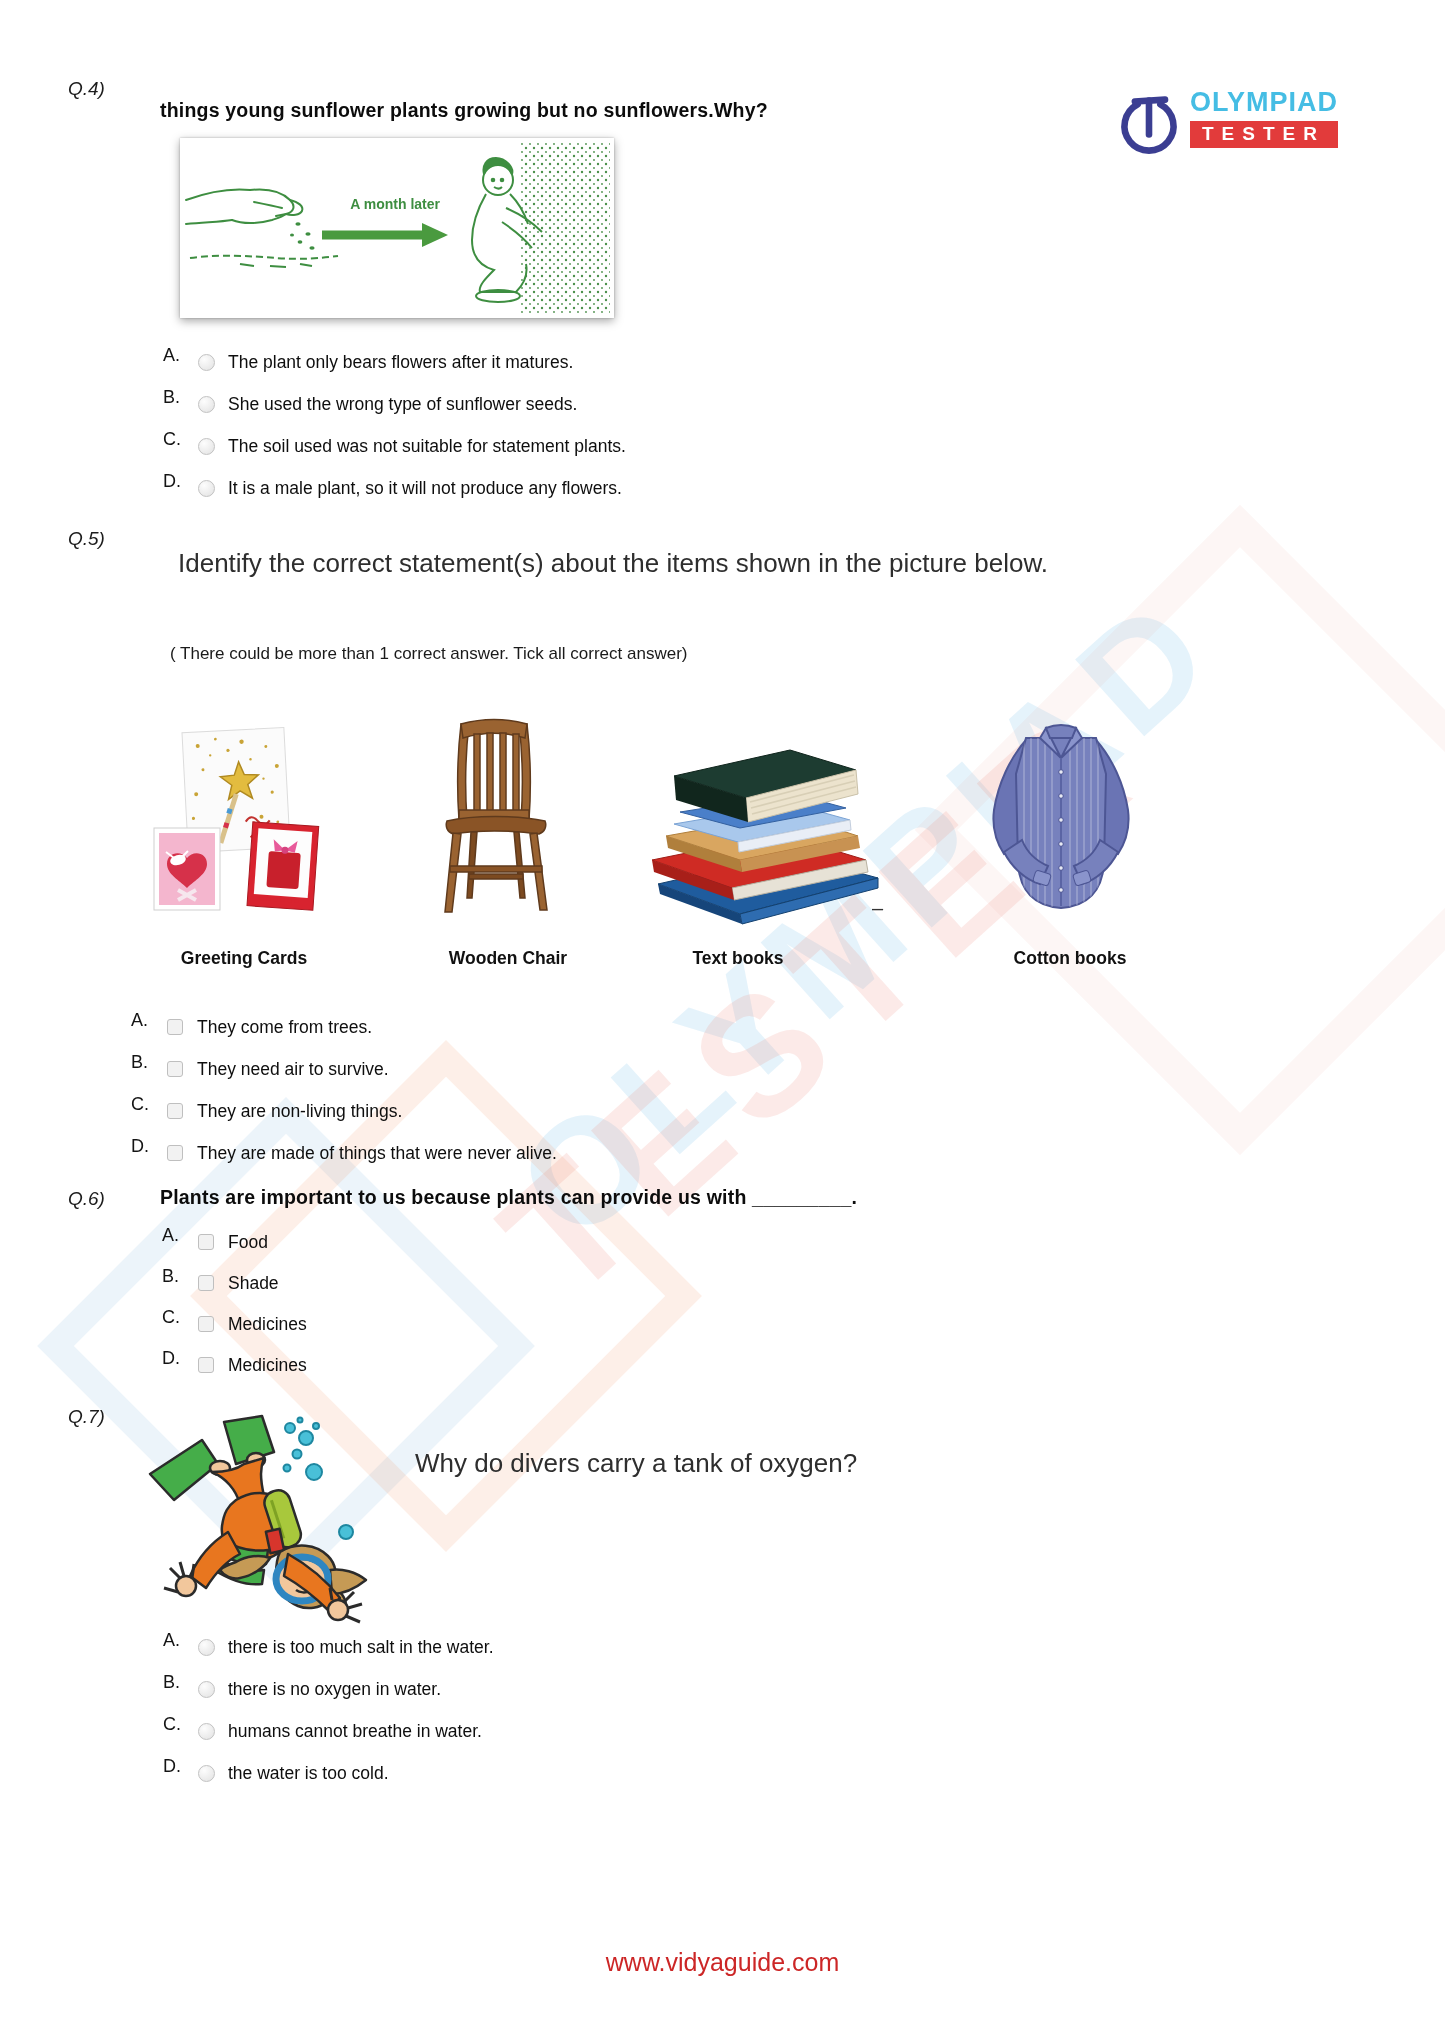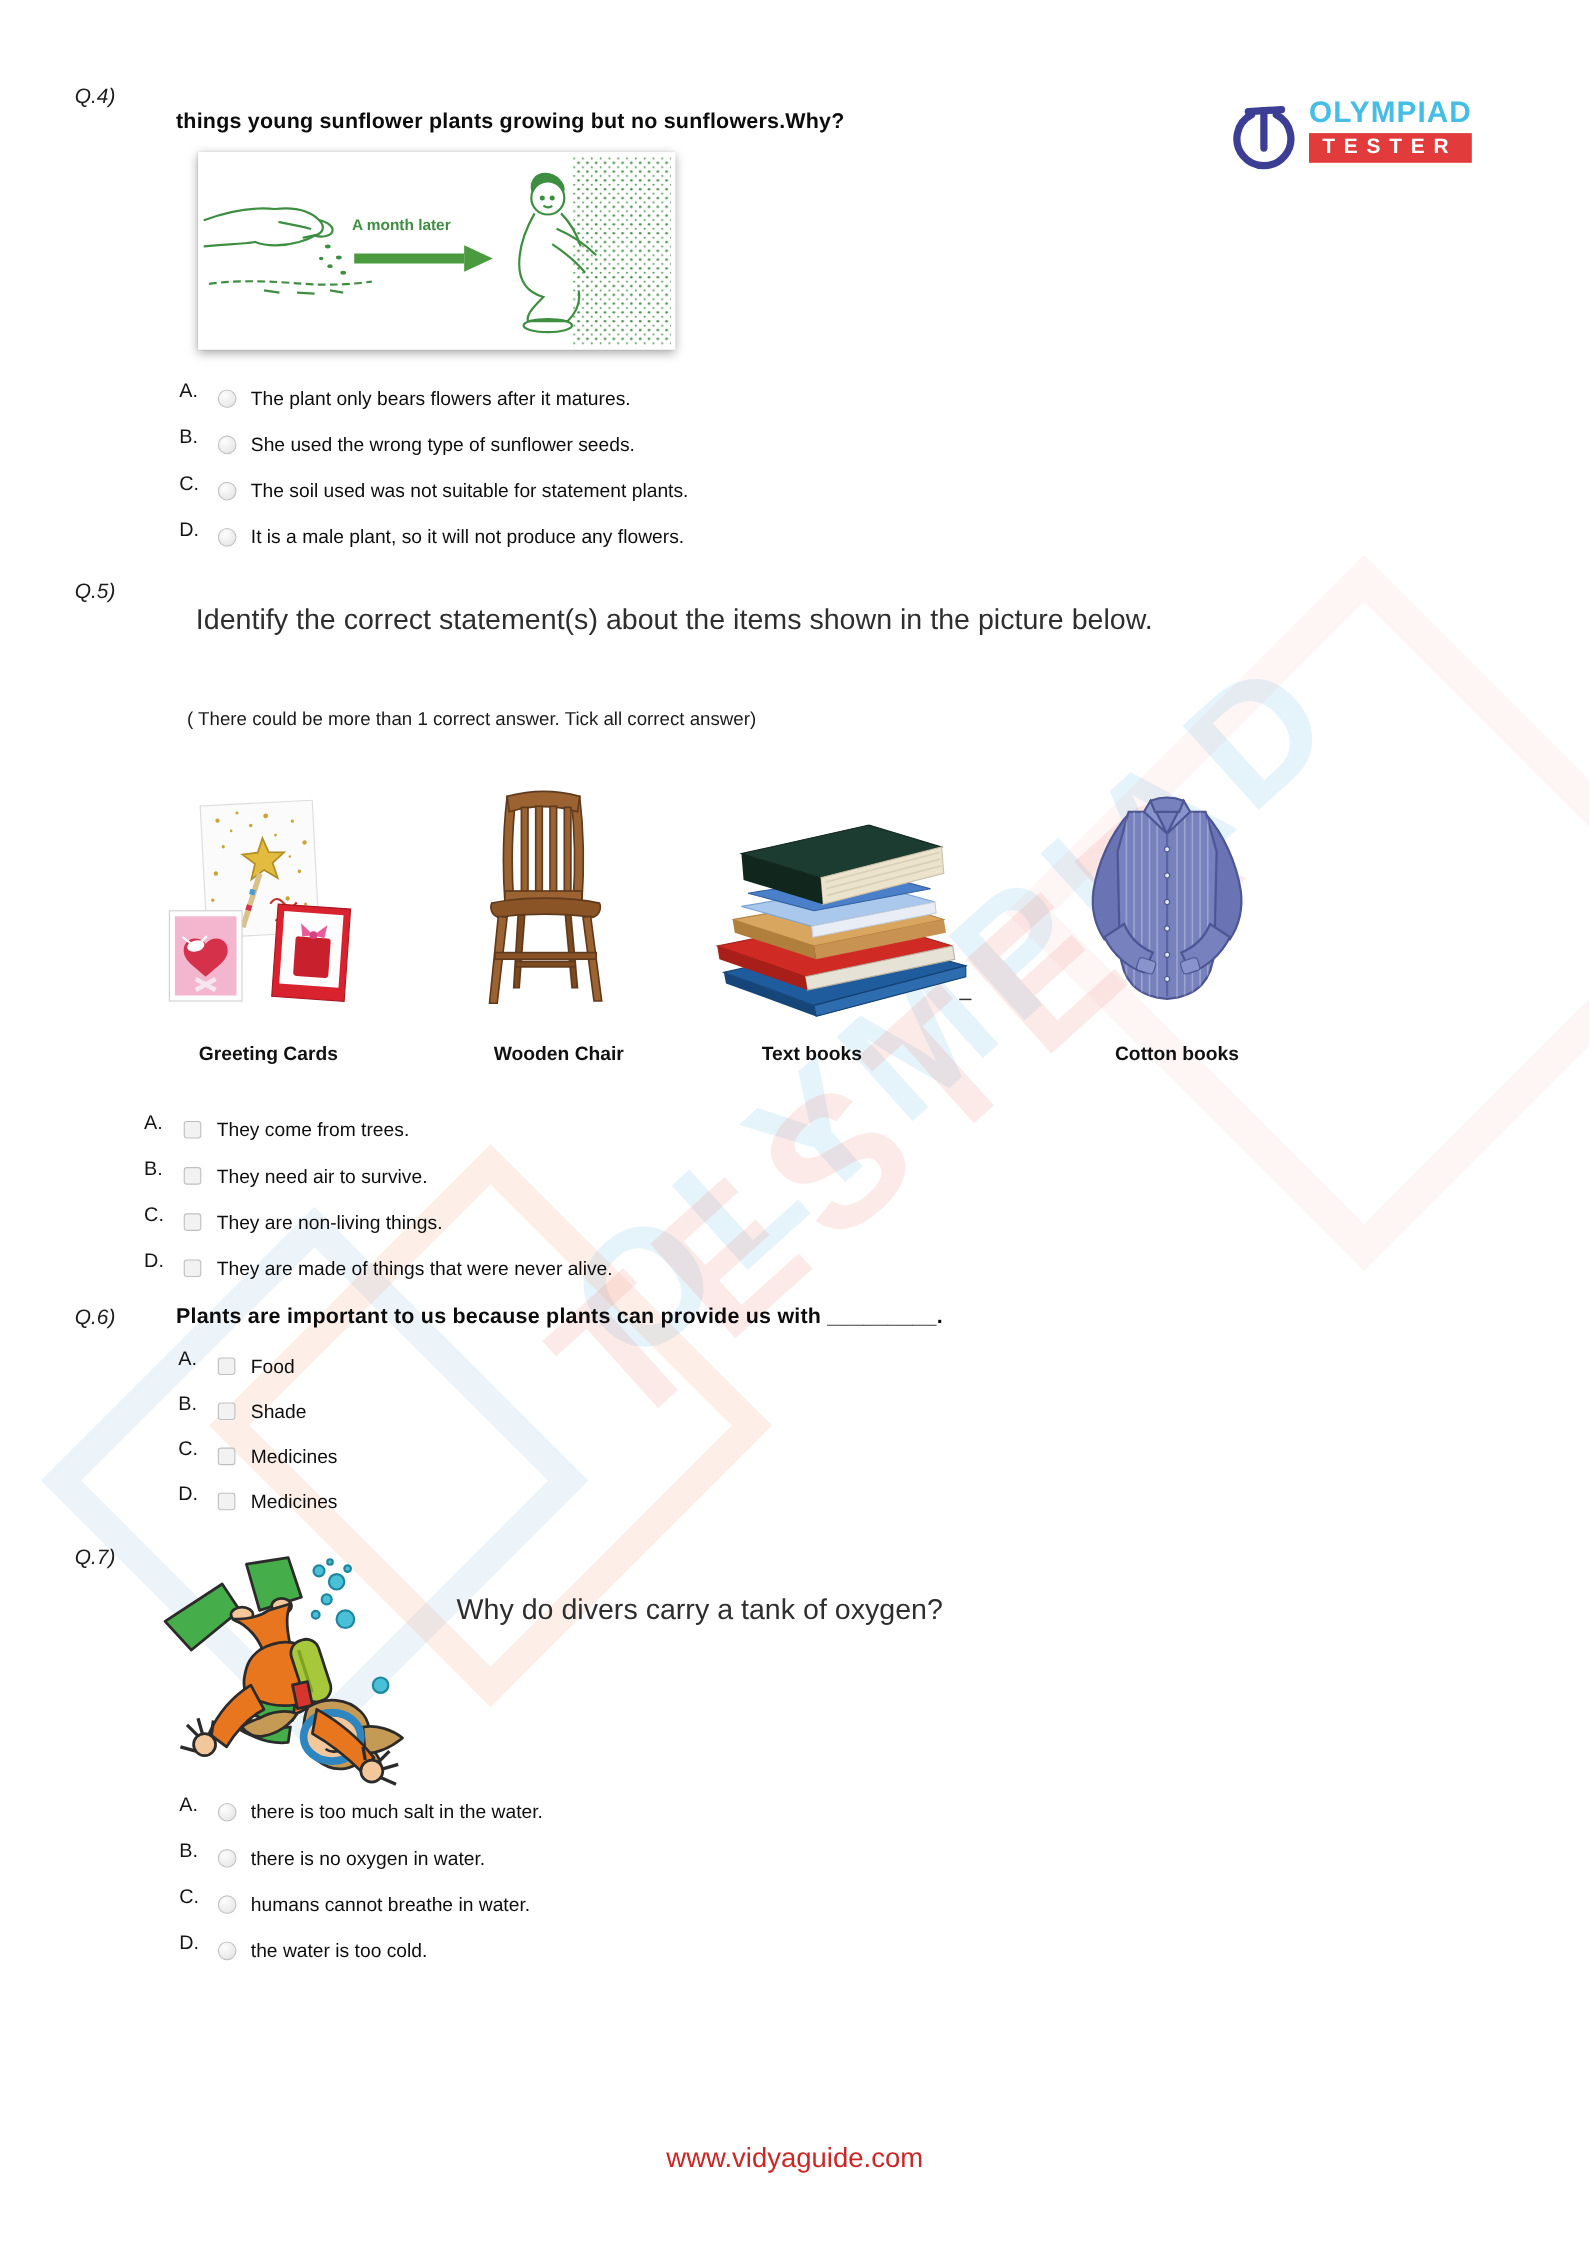--- a/index.html
+++ b/index.html
@@ -24,21 +24,21 @@
   .row{position:absolute;display:flex;align-items:flex-start;}
   .olabel{font-size:18px;width:25px;color:#141414;flex:none;}
   .radio{flex:none;width:15px;height:15px;border-radius:50%;border:1px solid #c2c2c2;
          background:radial-gradient(circle at 35% 30%, #fdfdfd, #e1e1e1);margin:9px 13px 0 10px;}
   .checkbox{flex:none;width:14px;height:14px;border-radius:3px;border:1px solid #bfbfbf;
             background:#f2f2f2;margin:9px 14px 0 11px;}
   .otext{font-size:17.5px;margin-top:7px;color:#0e0e0e;white-space:nowrap;}
 
   .imgcard{position:absolute;background:#fff;
            box-shadow:0 3px 9px rgba(0,0,0,0.35), 0 0 2px rgba(0,0,0,0.25);}
-  .caption{position:absolute;font-weight:bold;font-size:14px;color:#3e8e41;text-align:left;}
+  .caption{position:absolute;font-weight:bold;font-size:14px;color:#3e8e41;text-align:right;}
 
   .itemlabel{position:absolute;font-weight:bold;font-size:17.5px;color:#111;text-align:center;width:170px;}
   .dash{position:absolute;font-size:20px;color:#333;}
 
   .logo{position:absolute;left:1108px;top:86px;display:flex;align-items:flex-start;background:#fff;padding:2px 4px 4px 8px;}
   .logo-col{margin-left:8px;}
   .logo-top{font-size:27px;font-weight:bold;color:#45bde4;letter-spacing:1px;line-height:1.1;}
   .logo-bot{margin-top:3px;background:#e23b3b;color:#fff;font-weight:bold;font-size:19px;
             letter-spacing:8px;padding:3px 4px 3px 12px;line-height:1.1;}
 

